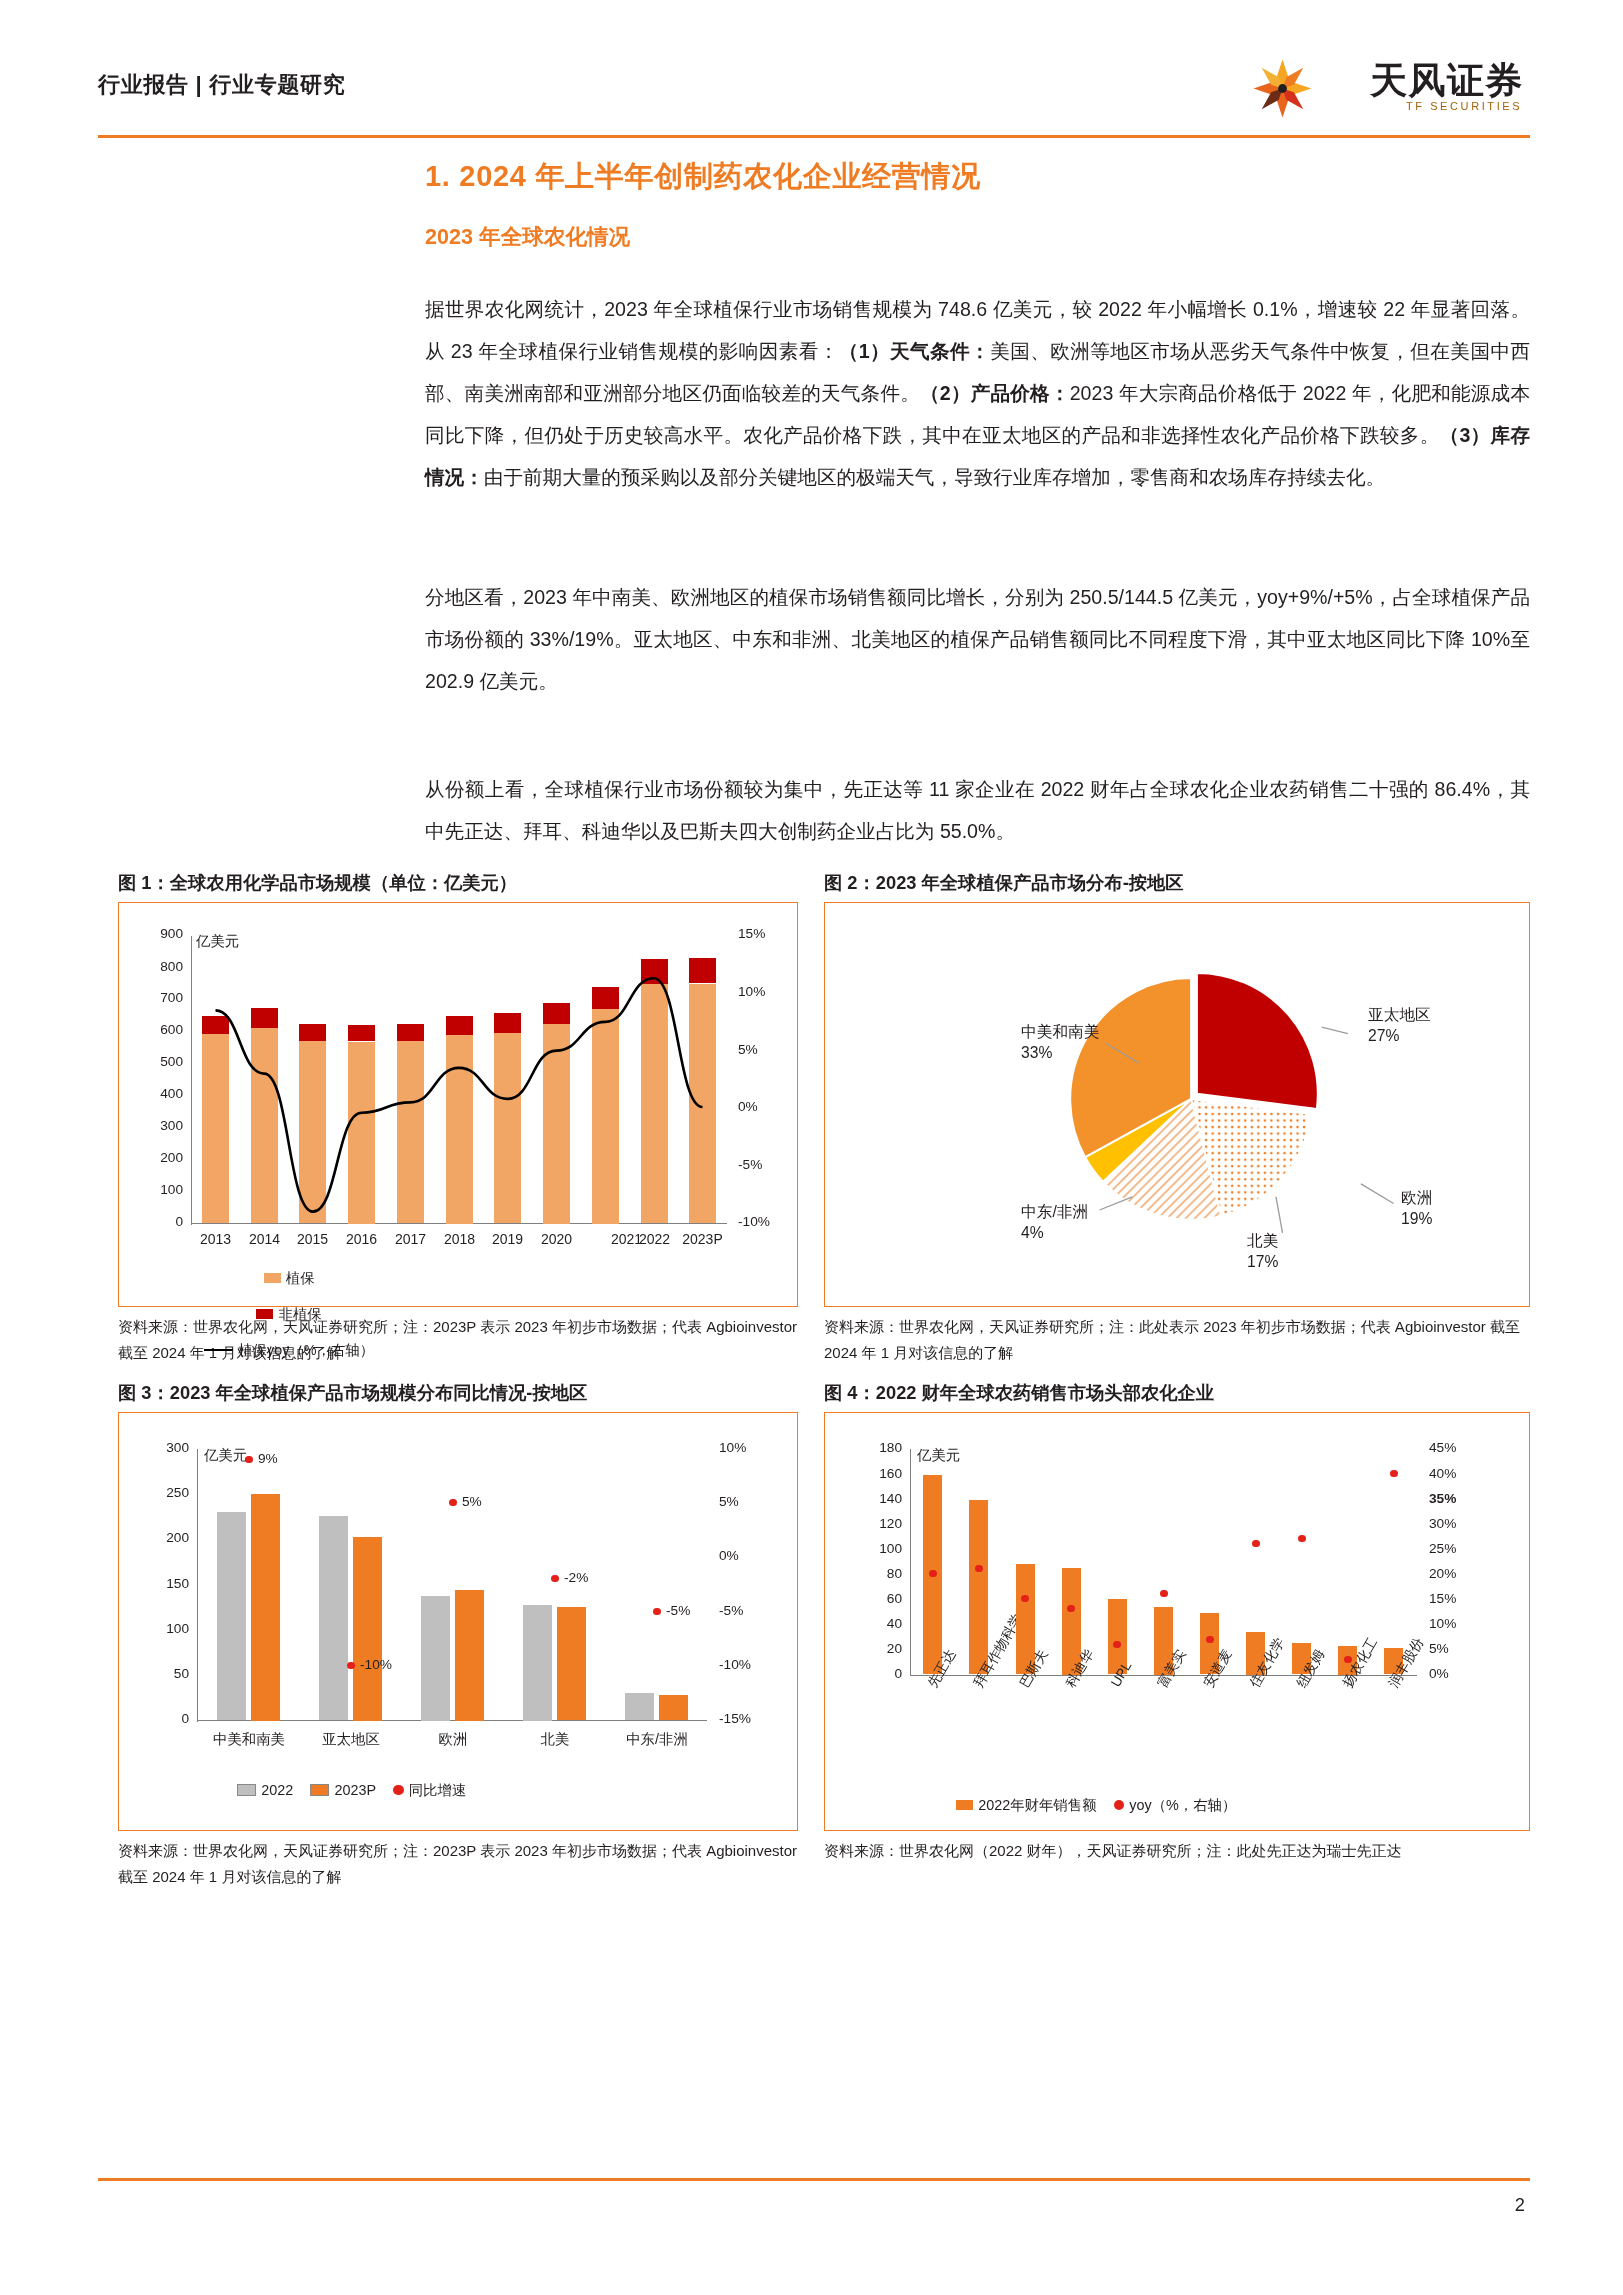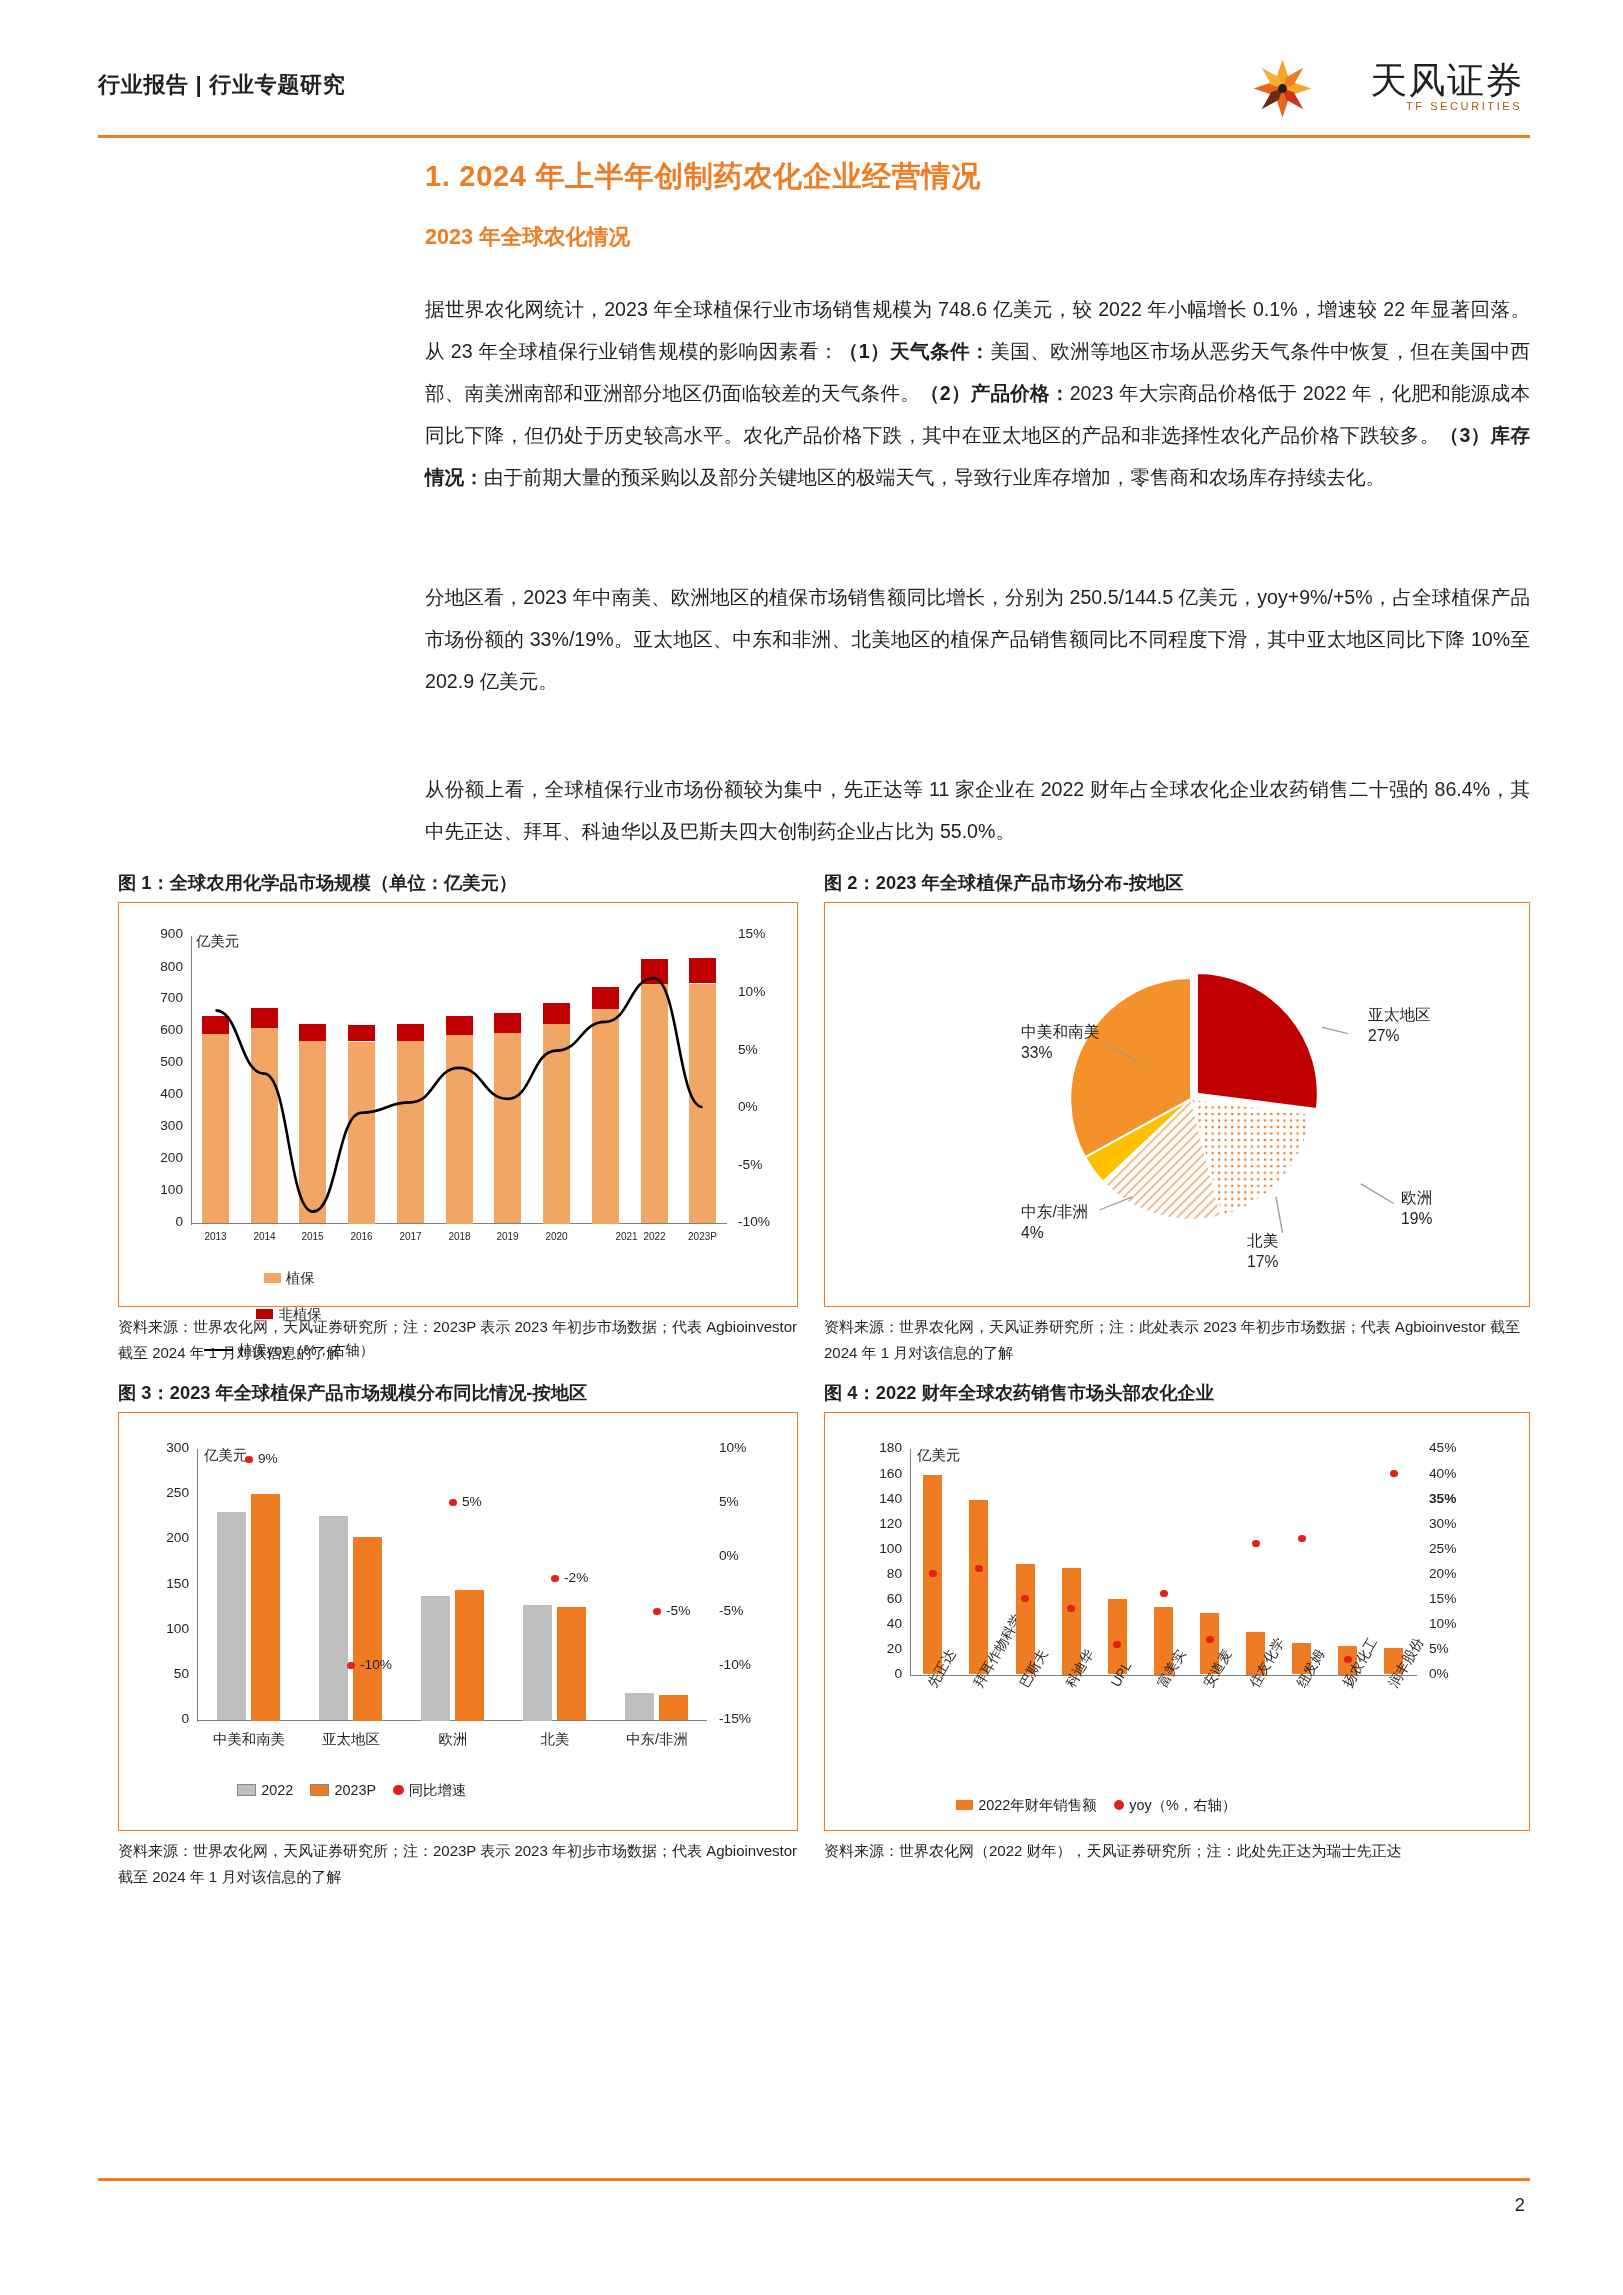--- a/index.html
+++ b/index.html
@@ -15,21 +15,21 @@
   
   .header { position:absolute; left:98px; top:52px; width:1432px; height:78px; }
   .header-left {
     position:absolute; left:0; top:18.3px;
     font-size:22px; font-weight:bold; letter-spacing:0.7px; color:#231f20;
   }
   .logo { position:absolute; right:0; top:0; width:301px; height:72px; }
   .logo-mark { position:absolute; right:216px; top:5.2px; width:63px; height:63px; }
   .logo-text-cn {
     position:absolute; right:6.5px; top:3.9px;
-    font-size:37px; font-weight:normal; color:#231f20; letter-spacing:1.3px;
+    font-size:37px; font-weight:bold; color:#231f20; letter-spacing:1.3px;
     font-family:"Liberation Sans", sans-serif;
   }
   .logo-text-en {
     position:absolute; right:7.8px; top:48px;
     font-size:11px; color:#a16207; letter-spacing:2.6px;
   }
   .header-rule {
     position:absolute; left:98px; top:135px; width:1432px; height:3.3px; background:#ef7c22;
   }
 
@@ -75,21 +75,21 @@
   
   .axis-unit { position:absolute; font-size:14.4px; color:#231f20; }
   .tick { position:absolute; font-size:13.7px; color:#231f20; }
   .tick-r { position:absolute; font-size:13.7px; color:#231f20; }
   .axisline { position:absolute; background:#808080; }
   .bar { position:absolute; }
   .legend { position:absolute; font-size:14.4px; color:#231f20; display:flex; gap:17px; align-items:center; }
   .legend-item { display:flex; align-items:center; gap:5.2px; }
   .sw { width:17px; height:10.5px; display:inline-block; }
   .sw-line { width:29px; height:2.6px; background:#000; display:inline-block; }
-  .cat { position:absolute; font-size:10px; color:#231f20; text-align:center; }
+  .cat { position:absolute; font-size:14px; color:#231f20; text-align:center; }
   .dot { position:absolute; width:7.8px; height:7.8px; border-radius:50%; background:#e32119; }
   .dotlab { position:absolute; font-size:13.7px; color:#231f20; }
 
   
   .footer-rule { position:absolute; left:98px; top:2178px; width:1432px; height:2.6px; background:#ef7c22; }
   .footer-text {
     position:absolute; left:0; top:2194px; width:1623px; text-align:center;
     font-size:18.3px; color:#231f20;
   }
   .page-num { position:absolute; right:98px; top:2194px; font-size:18.3px; color:#231f20; }

